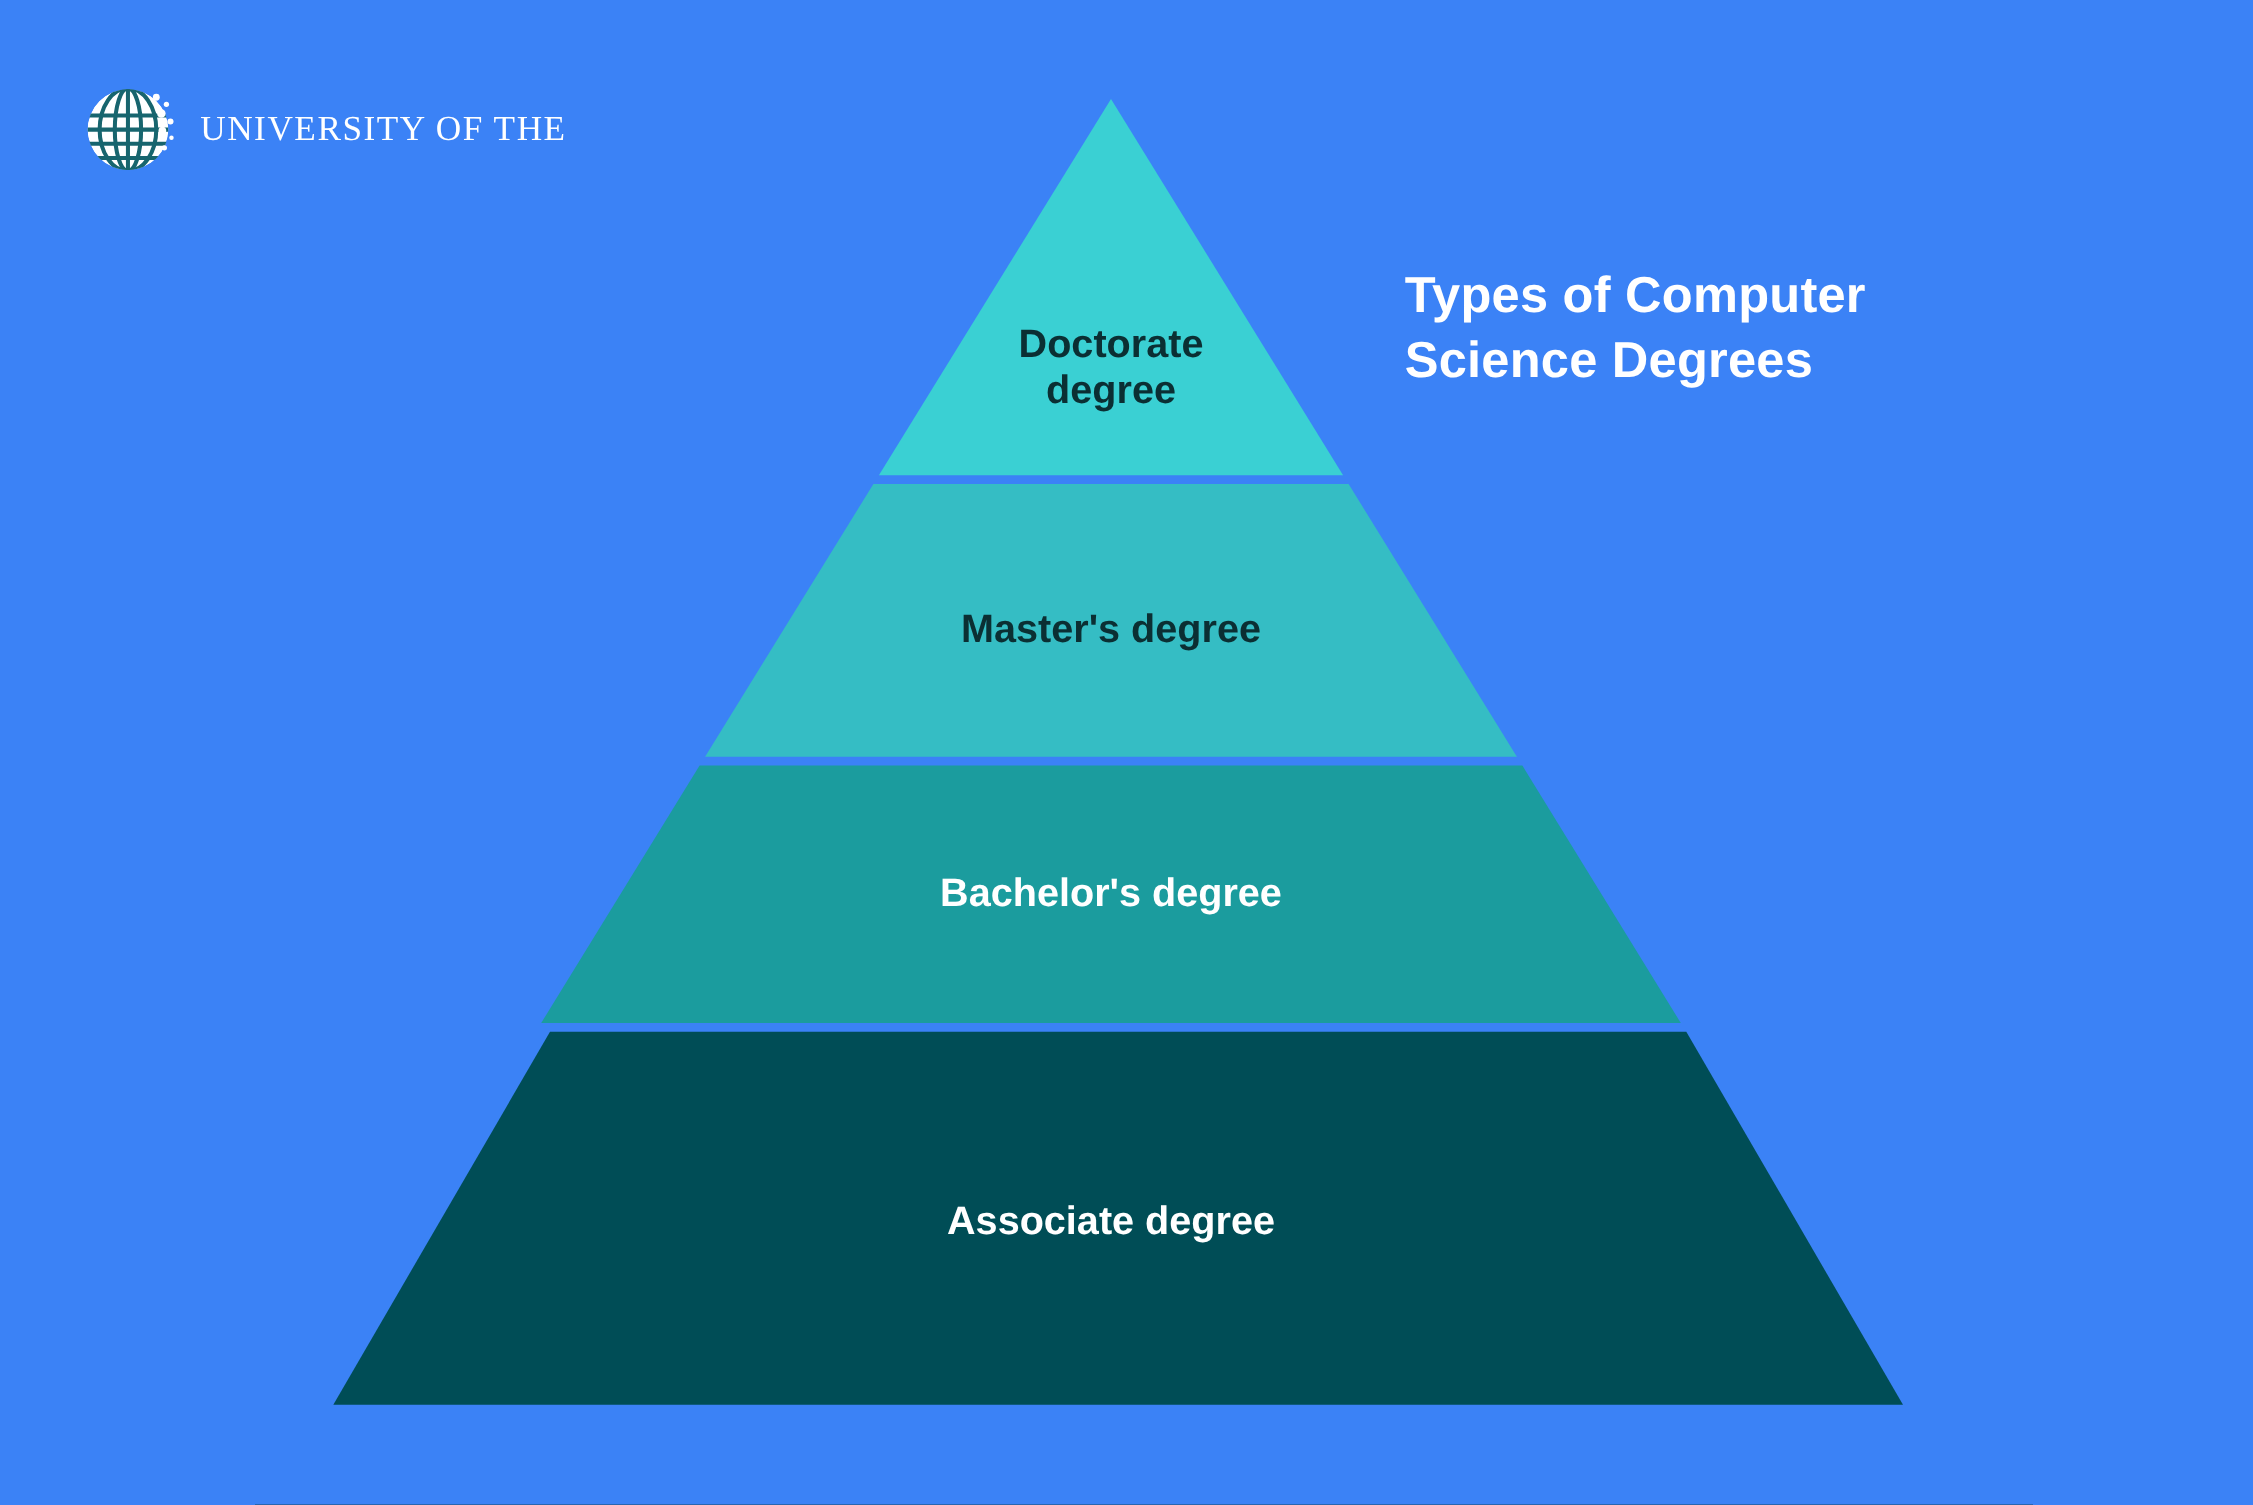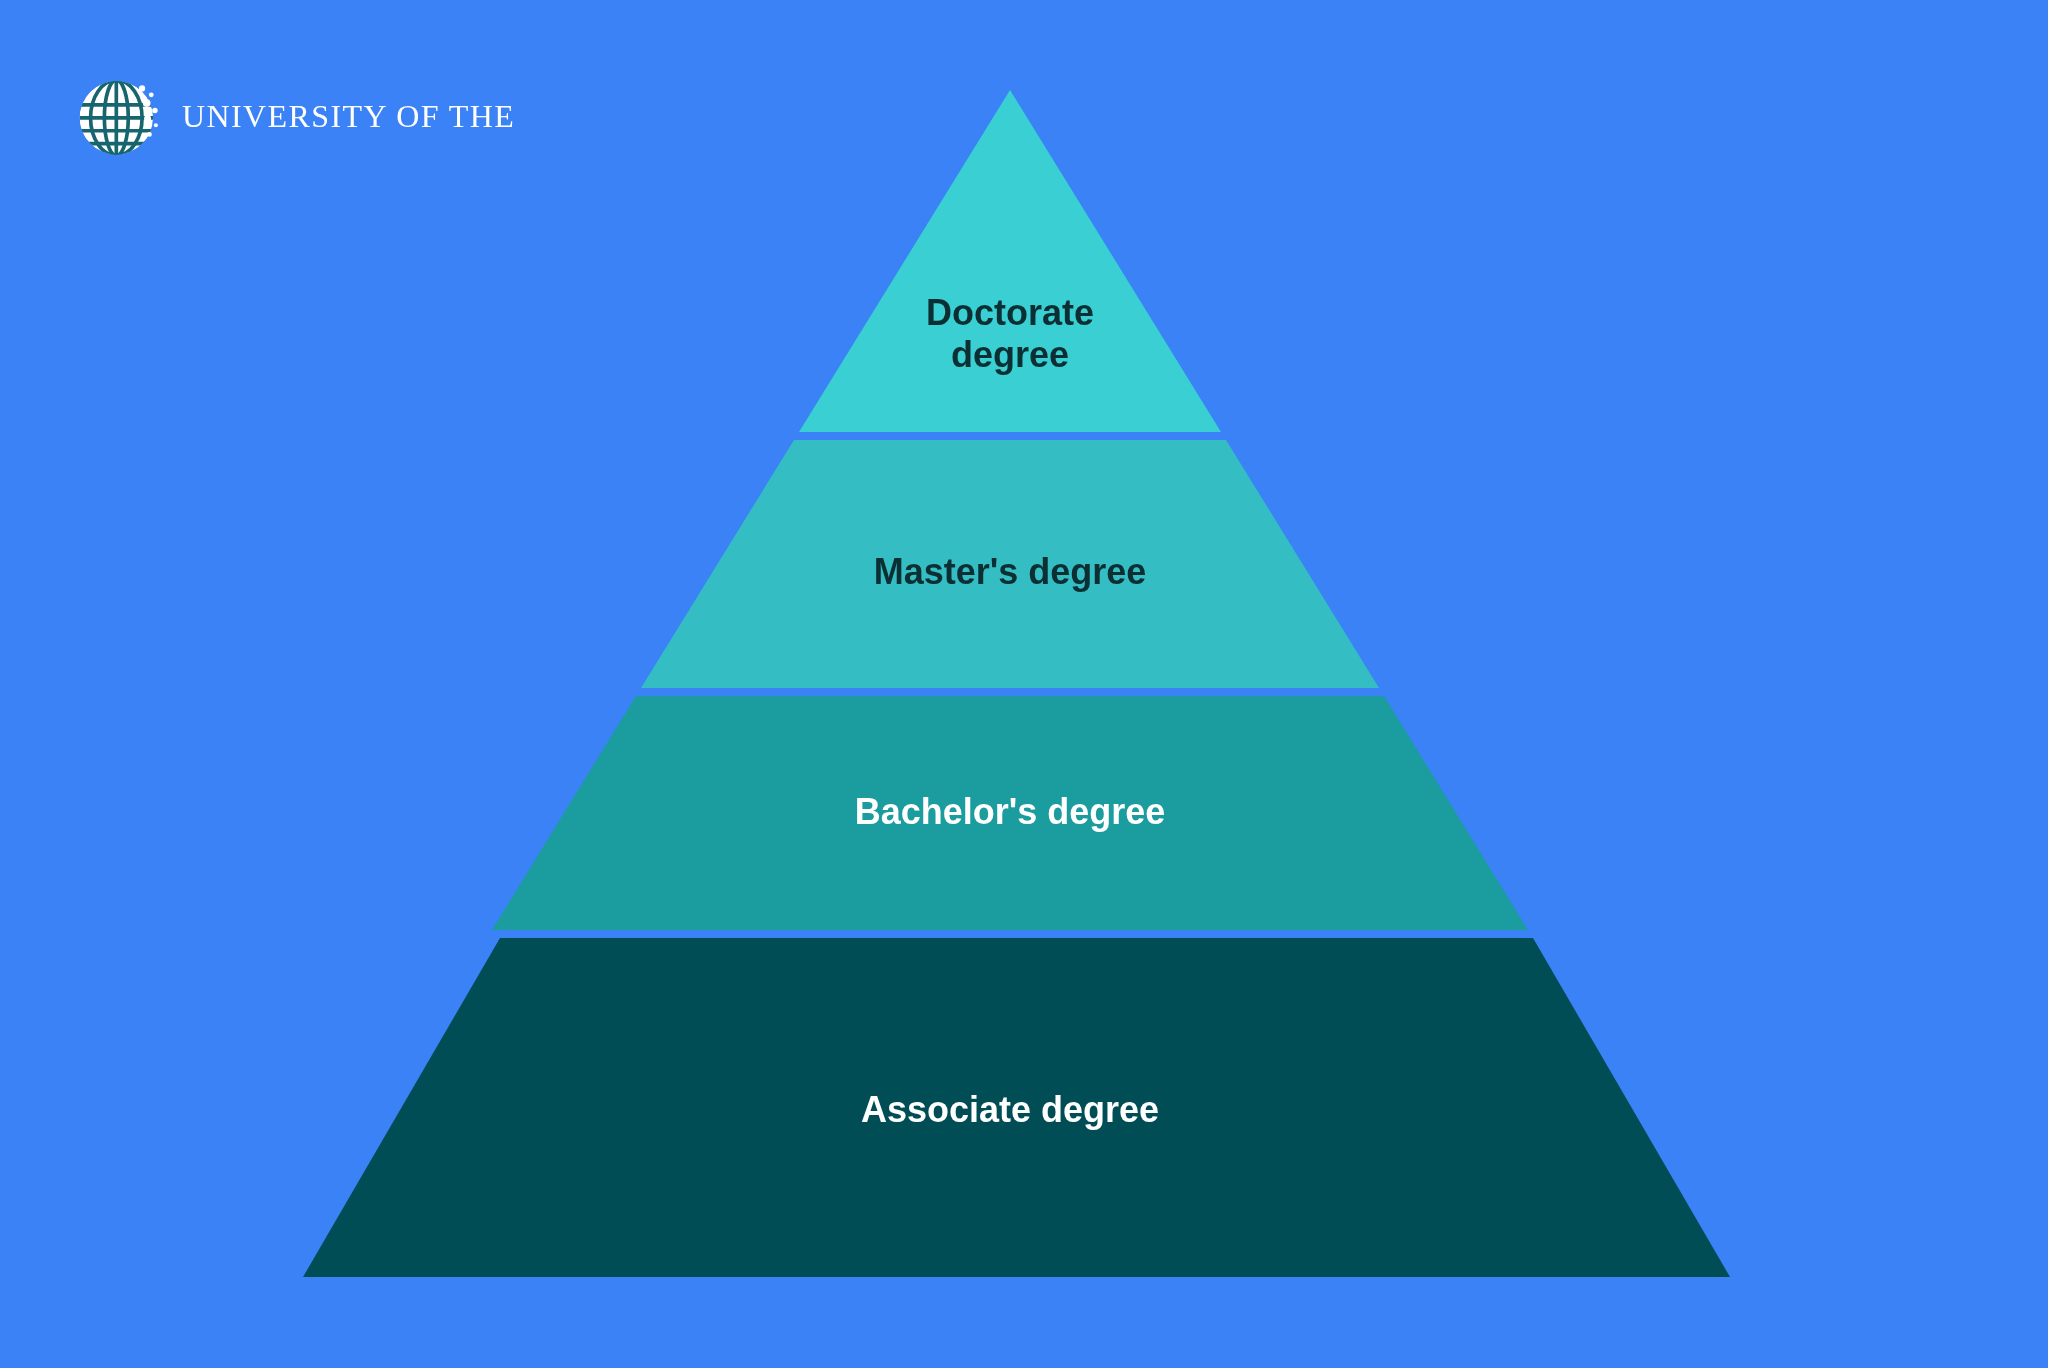--- a/index.html
+++ b/index.html
@@ -142,20 +142,21 @@
         <circle cx="80" cy="53" r="3.8"></circle>
         <circle cx="89" cy="60" r="2.2"></circle>
         <circle cx="82" cy="70" r="2.6"></circle>
       </g>
     </svg>
     <div id="logo-words">
       <span id="logo-line1">UNIVERSITY OF THE</span>
     </div>
   </div>
 
+  <h1 id="title">Types of Computer Science Degrees</h1>
 
   <div id="pyramid">
 
     <div class="band">
       <svg viewBox="0 0 2048 1368" preserveAspectRatio="none" aria-hidden="true">
         <polygon points="1010,90 1221,432 799,432" fill="#3ad0d3"></polygon>
       </svg>
     </div>
 
     <div class="band">

